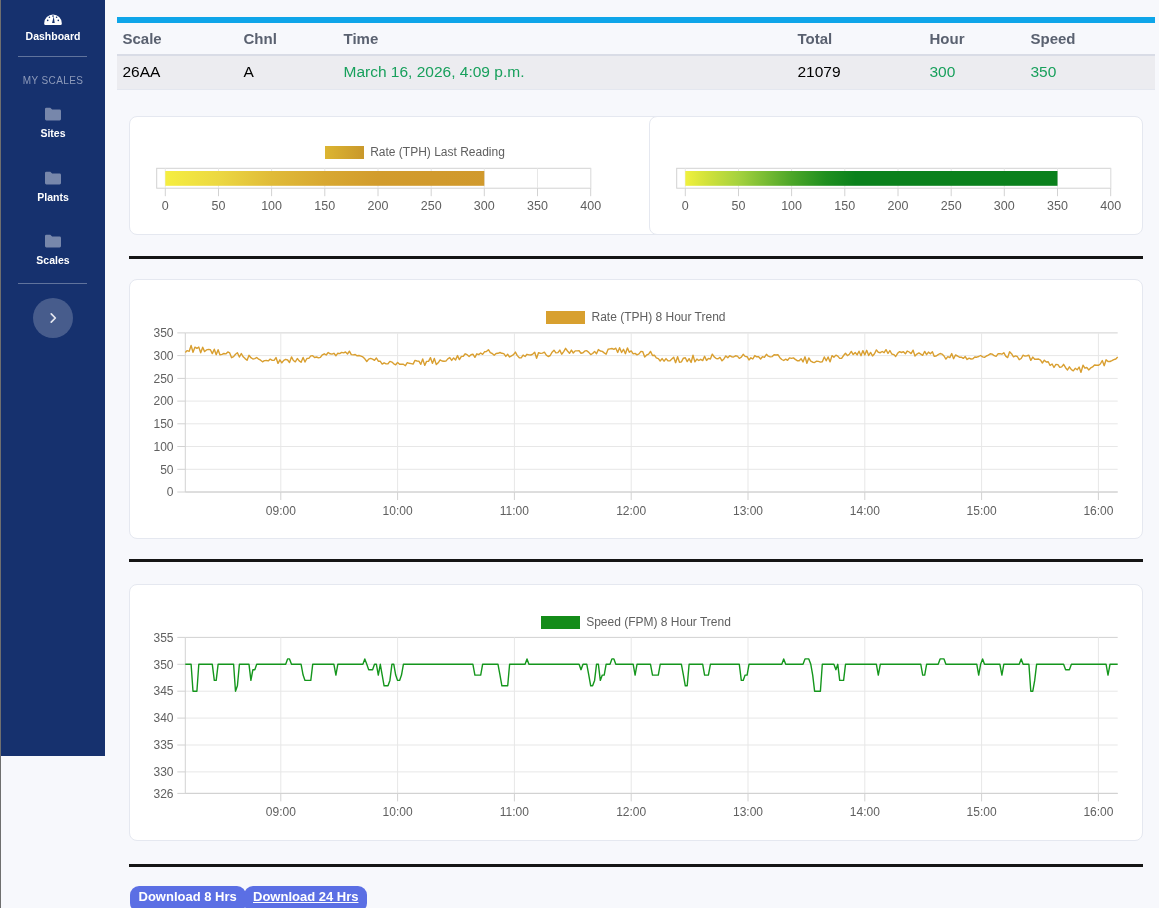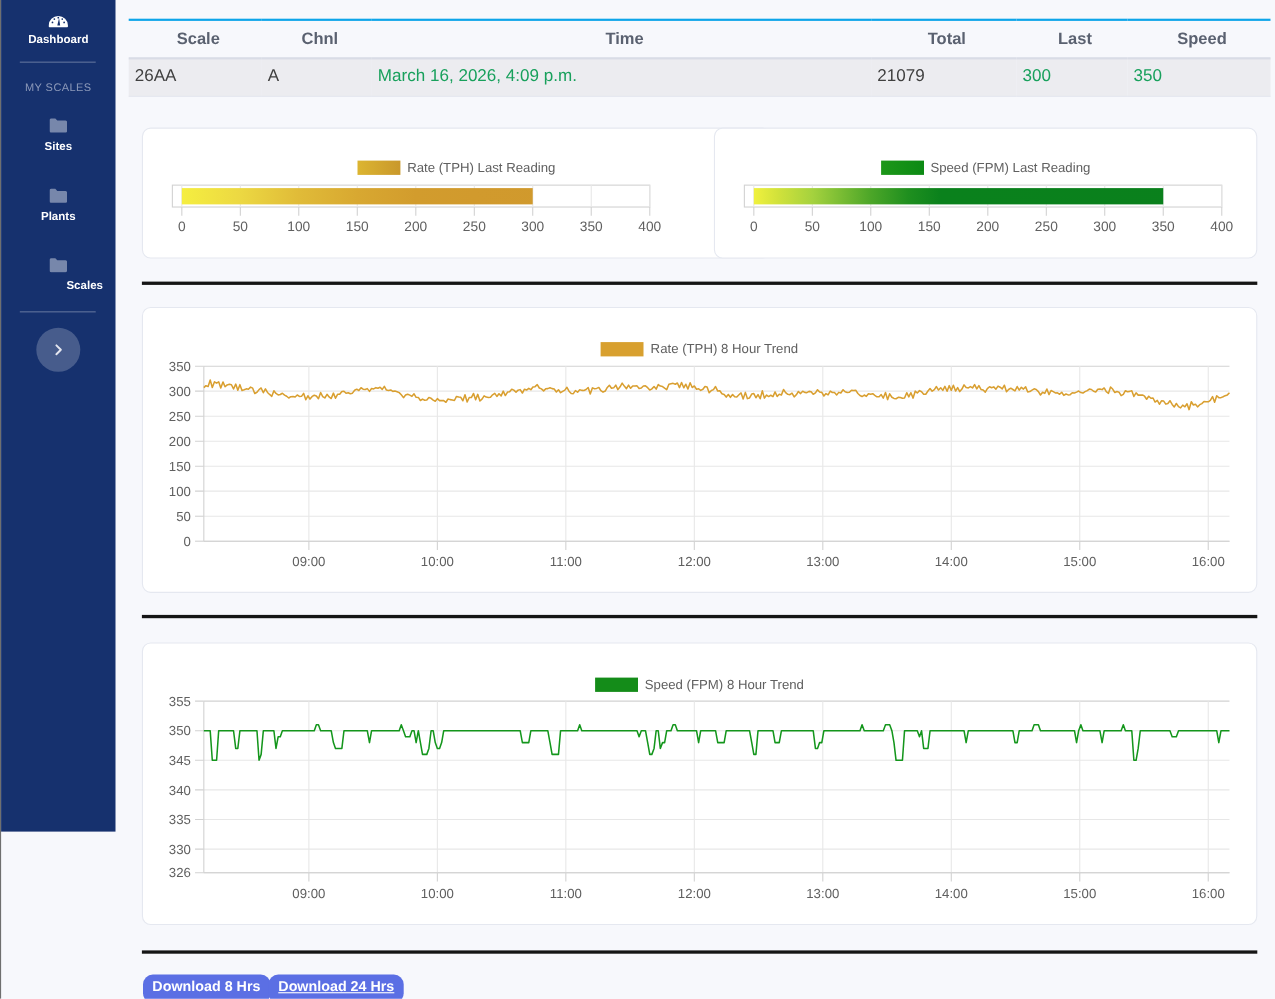--- a/index.html
+++ b/index.html
@@ -5,22 +5,22 @@
 html,body { width:1159px; height:908px; overflow:hidden; }
 body { font-family:"Liberation Sans", sans-serif; background:#f7f8fc; position:relative; }
 .edge { position:absolute; left:0; top:0; width:1px; height:908px; background:#6f6f6f; }
 .sidebar { position:absolute; left:1px; top:0; width:104px; height:756px; background:#16316e; }
 .sb-item { position:absolute; left:0; width:104px; text-align:center; color:#fff; }
 .sb-divider { position:absolute; left:17px; width:69px; height:1px; background:rgba(255,255,255,0.32); }
 .myscales { position:absolute; left:0; top:75px; width:104px; text-align:center; color:#8d9aba; font-size:10px; font-weight:normal; letter-spacing:0.4px; }
 .sb-circle { position:absolute; left:32px; top:298px; width:40px; height:40px; border-radius:50%; background:rgba(255,255,255,0.21); display:flex; align-items:center; justify-content:center; }
 .content { position:absolute; left:105px; top:0; width:1054px; height:908px; }
 table.top { position:absolute; left:12px; top:16.5px; width:1038px; border-collapse:collapse; table-layout:fixed; }
-table.top th { height:35px; text-align:center; padding:0 0 0 5.5px; font-size:15px; color:#5a6170; border-top:2px solid #0ea5e9; font-weight:bold; vertical-align:middle; }
-table.top td { height:35px; background:#ececf0; padding:0 0 0 5.5px; font-size:15.5px; color:#404040; border-top:2px solid #d9dce6; border-bottom:1px solid #e4e7ef; vertical-align:middle; }
+table.top th { height:35px; text-align:left; padding:0 0 0 5.5px; font-size:15px; color:#5a6170; border-top:6px solid #0ea5e9; font-weight:bold; vertical-align:middle; }
+table.top td { height:35px; background:#ececf0; padding:0 0 0 5.5px; font-size:15.5px; color:#000000; border-top:2px solid #d9dce6; border-bottom:1px solid #e4e7ef; vertical-align:middle; }
 .grn { color:#18a05c !important; }
 .card { position:absolute; background:#fff; border:1px solid #e5e8f0; border-radius:8px; }
 .legend { position:absolute; left:0; width:100%; display:flex; justify-content:center; align-items:center; gap:6px; }
 .legend .sw { width:39px; height:13px; display:inline-block; }
 .legend .lt { font-size:12px; color:#606060; }
 .hr { position:absolute; left:24px; width:1014px; height:2.5px; background:#151515; }
 .btn { position:absolute; top:886px; height:26px; line-height:22px; border-radius:9px; background:#5b6fe4; color:#fff; font-size:13px; font-weight:bold; padding:0 9px; }
 </style></head>
 <body>
 <div class="edge"></div>
@@ -41,21 +41,21 @@
 <path d="M0 2.1 Q0 .7 1.4 .7 H5.3 L7.1 2.6 H14.6 Q16 2.6 16 4 V12 Q16 13.4 14.6 13.4 H1.4 Q0 13.4 0 12 Z" fill="rgba(255,255,255,0.42)"></path>
 </svg></div>
   <div class="sb-item" style="top:127px; font-size:10.5px; font-weight:bold;">Sites</div>
   <div class="sb-item" style="top:171px;"><svg width="16" height="14" viewBox="0 0 16 14">
 <path d="M0 2.1 Q0 .7 1.4 .7 H5.3 L7.1 2.6 H14.6 Q16 2.6 16 4 V12 Q16 13.4 14.6 13.4 H1.4 Q0 13.4 0 12 Z" fill="rgba(255,255,255,0.42)"></path>
 </svg></div>
   <div class="sb-item" style="top:191px; font-size:10.5px; font-weight:bold;">Plants</div>
   <div class="sb-item" style="top:234px;"><svg width="16" height="14" viewBox="0 0 16 14">
 <path d="M0 2.1 Q0 .7 1.4 .7 H5.3 L7.1 2.6 H14.6 Q16 2.6 16 4 V12 Q16 13.4 14.6 13.4 H1.4 Q0 13.4 0 12 Z" fill="rgba(255,255,255,0.42)"></path>
 </svg></div>
-  <div class="sb-item" style="top:254px; font-size:10.5px; font-weight:bold;margin-left:24px;">Scales</div>
+  <div class="sb-item" style="top:254px; font-size:10.5px; font-weight:bold;">Scales</div>
   <div class="sb-divider" style="top:283px;"></div>
   <div class="sb-circle">
       <svg width="14" height="14" viewBox="0 0 24 24">
 <polyline points="9,5 16,12 9,19" fill="none" stroke="#e4e6ef" stroke-width="3" stroke-linecap="round" stroke-linejoin="round"></polyline>
 </svg>
     </div>
 </div>
 <div class="content">
   <table class="top">
     <colgroup>
@@ -65,21 +65,21 @@
         <col style="width:132px">
         <col style="width:101px">
         <col style="width:130px">
       </colgroup>
     <tbody>
         <tr>
           <th>Scale</th>
           <th>Chnl</th>
           <th>Time</th>
           <th>Total</th>
-          <th>Last</th>
+          <th>Hour</th>
           <th>Speed</th>
         </tr>
     <tr>
           <td>26AA</td>
           <td>A</td>
           <td class="grn">March 16, 2026, 4:09 p.m.</td>
           <td>21079</td>
           <td class="grn">300</td>
           <td class="grn">350</td>
         </tr>
@@ -128,24 +128,20 @@
 <text x="141.6" y="93.2" font-size="12.5" fill="#606060" text-anchor="middle">100</text>
 <text x="194.8" y="93.2" font-size="12.5" fill="#606060" text-anchor="middle">150</text>
 <text x="248.0" y="93.2" font-size="12.5" fill="#606060" text-anchor="middle">200</text>
 <text x="301.2" y="93.2" font-size="12.5" fill="#606060" text-anchor="middle">250</text>
 <text x="354.3" y="93.2" font-size="12.5" fill="#606060" text-anchor="middle">300</text>
 <text x="407.5" y="93.2" font-size="12.5" fill="#606060" text-anchor="middle">350</text>
 <text x="460.7" y="93.2" font-size="12.5" fill="#606060" text-anchor="middle">400</text>
 </svg>
   </div>
   <div class="card" style="left:544px; top:116px; width:494px; height:119px;">
-    <div class="legend" style="top:28px;">
-        <span class="sw" style="background:linear-gradient(to right,#1d9719,#0c8a14);"></span>
-        <span class="lt">Speed (FPM) Last Reading</span>
-      </div>
     <svg width="494" height="119" style="position:absolute;left:0;top:0">
 <defs>
           <linearGradient id="gr2" x1="35.3" y1="0" x2="460.7" y2="0" gradientUnits="userSpaceOnUse">
             <stop offset="0" stop-color="#f0f13e"></stop>
             <stop offset="0.05" stop-color="#d2e23b"></stop>
             <stop offset="0.125" stop-color="#a5d23e"></stop>
             <stop offset="0.25" stop-color="#4ca628"></stop>
             <stop offset="0.33" stop-color="#1f8f1f"></stop>
             <stop offset="0.4" stop-color="#0a811c"></stop>
             <stop offset="1" stop-color="#0a801c"></stop>

